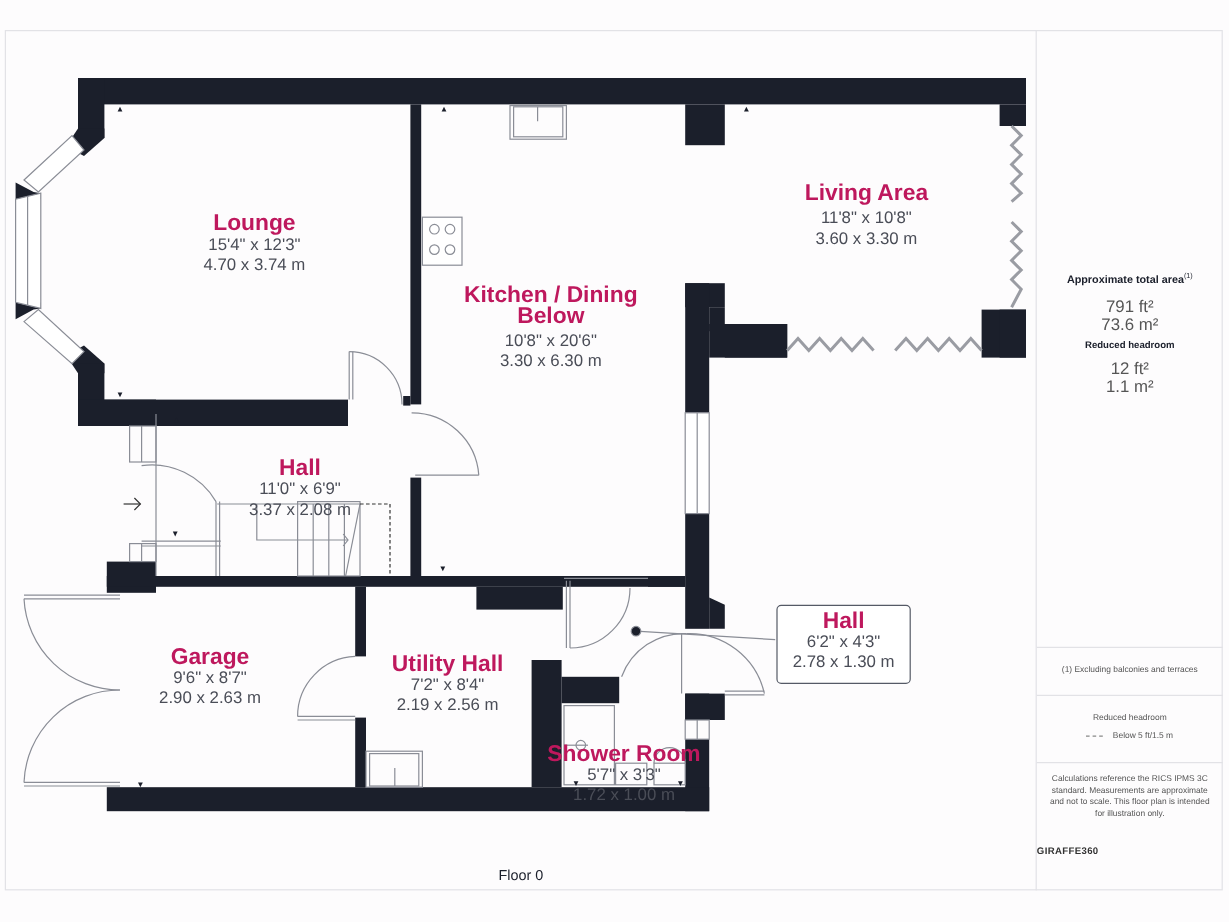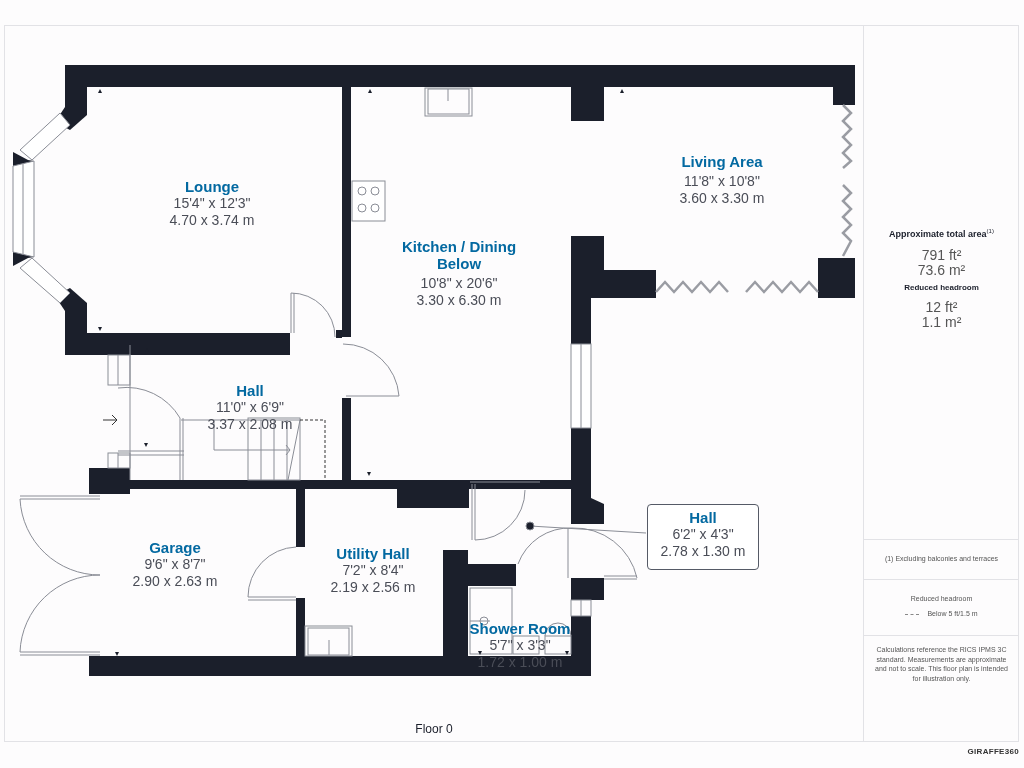--- a/index.html
+++ b/index.html
@@ -1,33 +1,33 @@
 <!DOCTYPE html>
 <html><head>
 <meta charset="utf-8">
 <style>
   html,body{margin:0;padding:0;background:#fdfcfd;}
   body{width:1024px;height:768px;position:relative;overflow:hidden;font-family:"Liberation Sans","DejaVu Sans",sans-serif;color:#1b1f2b;}
   .frame{position:absolute;left:4px;top:25px;width:1015px;height:717px;border:1px solid #e2e2e6;box-sizing:border-box;}
   .divider-v{position:absolute;left:863px;top:25px;width:1px;height:717px;background:#e2e2e6;}
   .plan{position:absolute;left:0;top:0;width:864px;height:742px;}
   .room-label{position:absolute;text-align:center;transform:translateX(-50%);white-space:nowrap;}
-  .room-name{font-weight:bold;font-size:15px;color:#0369a1;line-height:17px;}
+  .room-name{font-weight:bold;font-size:19px;color:#be185d;line-height:17px;}
   .room-dim{font-size:14px;color:#4a4d57;line-height:17px;}
   .hall-box{position:absolute;left:647px;top:504px;width:112px;height:66px;border:1px solid #555a66;border-radius:4px;background:#fff;box-sizing:border-box;text-align:center;padding-top:4px;}
   .floor-label{position:absolute;left:434px;top:722px;transform:translateX(-50%);font-size:12px;font-weight:normal;color:#1b1f2b;}
   .side{position:absolute;left:864px;top:25px;width:155px;height:717px;}
   .side .area-title{position:absolute;top:203px;left:0;width:155px;text-align:center;font-size:9px;font-weight:bold;}
   .side .area-title sup{font-size:6px;font-weight:normal;}
   .side .v{position:absolute;left:0;width:155px;text-align:center;font-size:14px;color:#555;}
   .side .rh-title{position:absolute;top:258px;left:0;width:155px;text-align:center;font-size:8px;font-weight:bold;}
   .side .hline{position:absolute;left:0;width:155px;height:1px;background:#e2e2e6;}
   .side .note{position:absolute;left:0;width:155px;text-align:center;font-size:7px;color:#555;}
   .side .calc{position:absolute;left:10px;top:620px;width:135px;text-align:center;font-size:7px;line-height:9.5px;color:#555;}
-  .side .brand{position:absolute;left:0;top:722px;width:155px;text-align:right;font-size:8px;font-weight:bold;color:#333;letter-spacing:0.3px;}
+  .side .brand{position:absolute;left:0;top:680px;width:155px;text-align:left;font-size:8px;font-weight:bold;color:#333;letter-spacing:0.3px;}
   .dash{display:inline-block;width:14px;border-top:1px dashed #888;vertical-align:middle;margin-right:8px;}
 </style>
 </head>
 <body>
 
 <div class="frame"></div>
 <div class="divider-v"></div>
 
 <svg class="plan" viewBox="0 0 864 742" xmlns="http://www.w3.org/2000/svg">
   <g fill="#1b1f2b">

